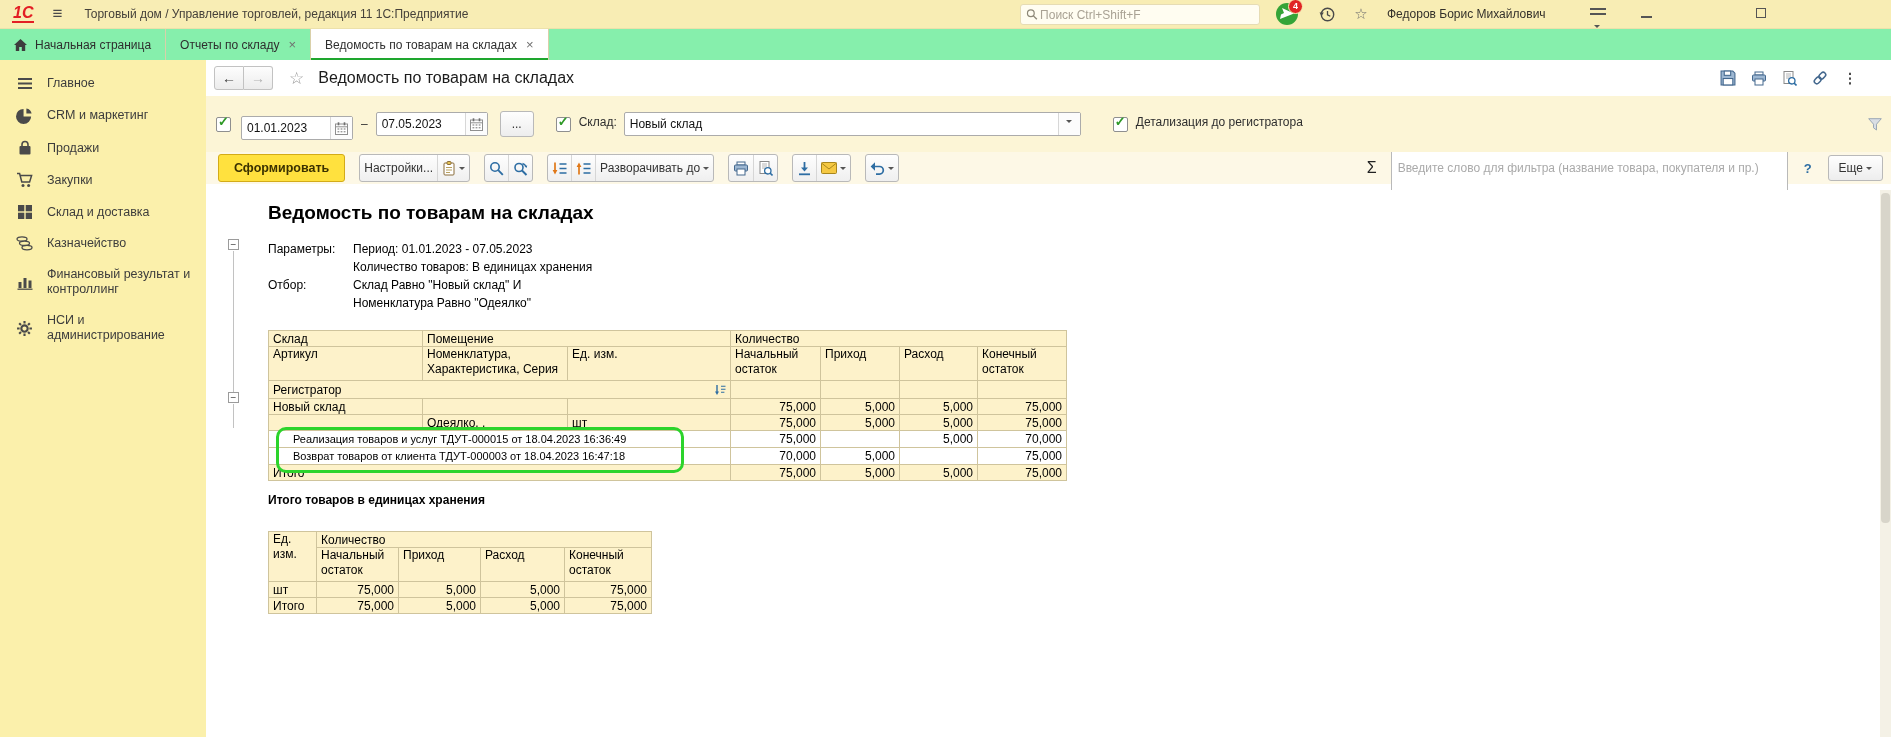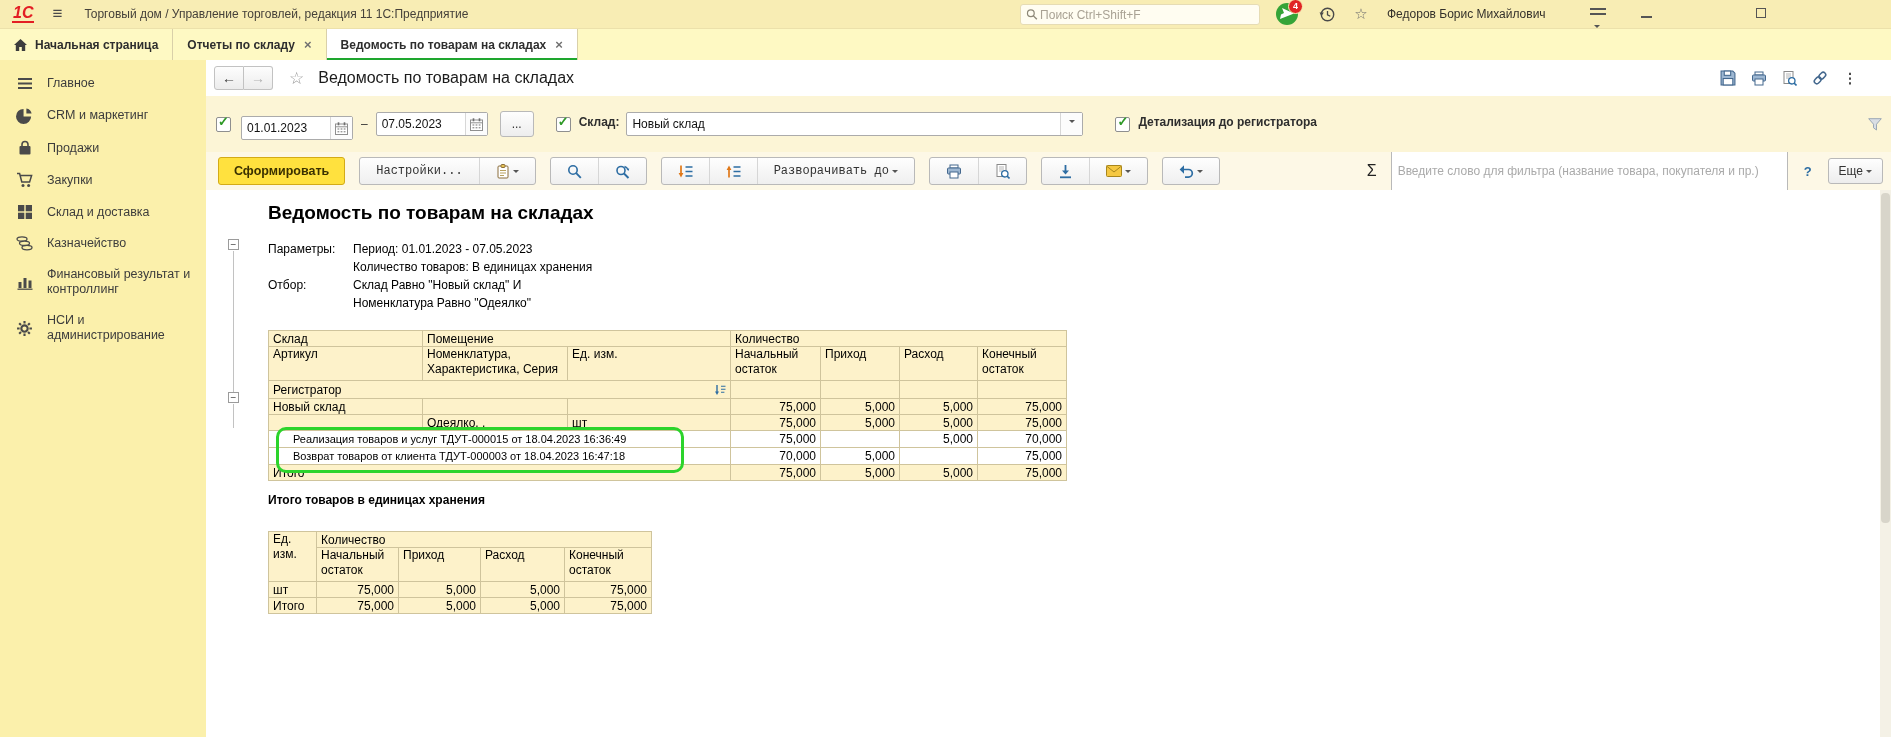--- a/index.html
+++ b/index.html
@@ -27,22 +27,22 @@
   .uname{position:absolute;left:1387px;top:7px;font-size:12px;color:#33302a;}
   .svc{position:absolute;left:1590px;top:8px;width:16px;}
   .svc .ln{height:0;border-top:2px solid #555;margin-bottom:3px;}
   .caret{display:inline-block;width:0;height:0;border:3.5px solid transparent;border-top-color:#555;
          margin-left:3px;vertical-align:middle;position:relative;top:2px;}
   .svc .caret{margin-left:4px;top:0;}
   .wmin{position:absolute;left:1641px;top:16px;width:11px;border-bottom:2px solid #555;}
   .wrest{position:absolute;left:1756px;top:8px;width:8px;height:8px;border:1.5px solid #555;background:#f8edb4;}
   .wrest:before{content:"";position:absolute;left:2px;top:-4px;width:8px;height:8px;border:1.5px solid #555;z-index:-1;}
   
-  .tabbar{position:absolute;left:0;top:29px;width:100%;height:31px;background:#fef9c3;
-          border-bottom:3px solid #000000;display:flex;font-weight:bold;}
+  .tabbar{position:absolute;left:0;top:29px;width:100%;height:31px;background:#86efac;
+          border-bottom:3px solid #000000;display:flex;}
   .tab{display:flex;align-items:center;padding:0 14px;font-size:12px;color:#2e2e2e;
        border-right:1px solid #d9d0a9;position:relative;cursor:pointer;white-space:nowrap;}
   .tab .ticon{margin-right:8px;display:flex;}
   .tab .close{margin-left:9px;color:#707070;font-size:13px;}
   .tab.active{background:#fff;}
   .tab.active:after{content:"";position:absolute;left:0;right:0;bottom:-1px;height:3px;background:#1ea62e;}
   
   .sidebar{position:absolute;left:0;top:60px;width:206px;bottom:0;background:#fbf0ab;padding-top:8px;box-sizing:border-box;}
   .s-item{display:flex;align-items:center;gap:13px;padding:8px 8px 8px 15px;font-size:12.5px;
           color:#3c3c3c;line-height:15px;cursor:pointer;}
@@ -66,29 +66,29 @@
       cursor:pointer;flex:0 0 13px;}
   .cb span{position:absolute;left:1px;top:-4px;color:#2e9926;font-size:13px;font-weight:bold;}
   .fgroup{display:flex;align-items:center;height:22px;border:1px solid #ababab;background:#fff;border-radius:2px;}
   .fgroup input{border:none;outline:none;font-size:12px;padding:0 5px;font-family:"Liberation Sans",sans-serif;color:#111;}
   .fgroup .ibtn{width:21px;height:100%;border-left:1px solid #d7d7d7;display:flex;align-items:center;
                 justify-content:center;cursor:pointer;background:#fcfcfc;}
   .dash{margin:0 8px;color:#333;font-size:12px;}
   .btn{height:24px;border:1px solid #b9b9b9;border-radius:3px;background:linear-gradient(#fefefe,#ededed);
        font-size:12px;color:#333;display:flex;align-items:center;justify-content:center;cursor:pointer;
        font-family:"Liberation Sans",sans-serif;}
-  .flabel{font-size:12px;color:#2e2e2e;margin:0 7px 4px 8px;font-weight:bold;}
+  .flabel{font-size:12px;color:#2e2e2e;margin:0 7px 4px 8px;}
   .funnel{position:absolute;right:9px;top:21px;cursor:pointer;}
   
-  .toolbar{height:38px;background:#fdf8e6;display:flex;align-items:center;padding:0 6px 0 12px;gap:14px;}
+  .toolbar{height:32px;background:#fdf8e6;display:flex;align-items:center;padding:0 6px 0 12px;gap:14px;}
   .gen{height:26px;padding:0 15px;background:#ffe13e;border:1px solid #d3ab18;border-radius:3px;
        font-size:12.5px;font-weight:bold;color:#3a3100;display:flex;align-items:center;cursor:pointer;}
   .tgrp{display:flex;height:26px;border:1px solid #b9b9b9;border-radius:3px;background:linear-gradient(#fefefe,#efefef);
         align-items:stretch;}
-  .titem{display:flex;align-items:center;padding:0 16px;font-size:12px;color:#333;cursor:pointer;font-family:Liberation Mono, monospace;}
+  .titem{display:flex;align-items:center;padding:0 4px;font-size:12px;color:#333;cursor:pointer;}
   .titem + .titem{border-left:1px solid #d6d6d6;}
   .sigma{margin-left:auto;font-size:16px;color:#222;cursor:pointer;}
   .flt-inp{width:383px;height:20px;border:1px solid #b9b9b9;border-radius:3px;background:#fff;
            font-size:12px;color:#777;padding:15px 6px;outline:none;font-family:"Liberation Sans",sans-serif;}
   .flt-inp::placeholder{color:#aaa;}
   .help{color:#2d6da3;font-weight:bold;font-size:13px;margin:0 2px;cursor:pointer;}
   
   .report{position:absolute;left:0;top:130px;right:0;bottom:0;background:#fff;}
   .r-title{position:absolute;left:62px;top:12px;font-size:19px;font-weight:bold;color:#000;}
   .params{position:absolute;left:62px;top:50px;font-size:12px;color:#000;display:grid;

